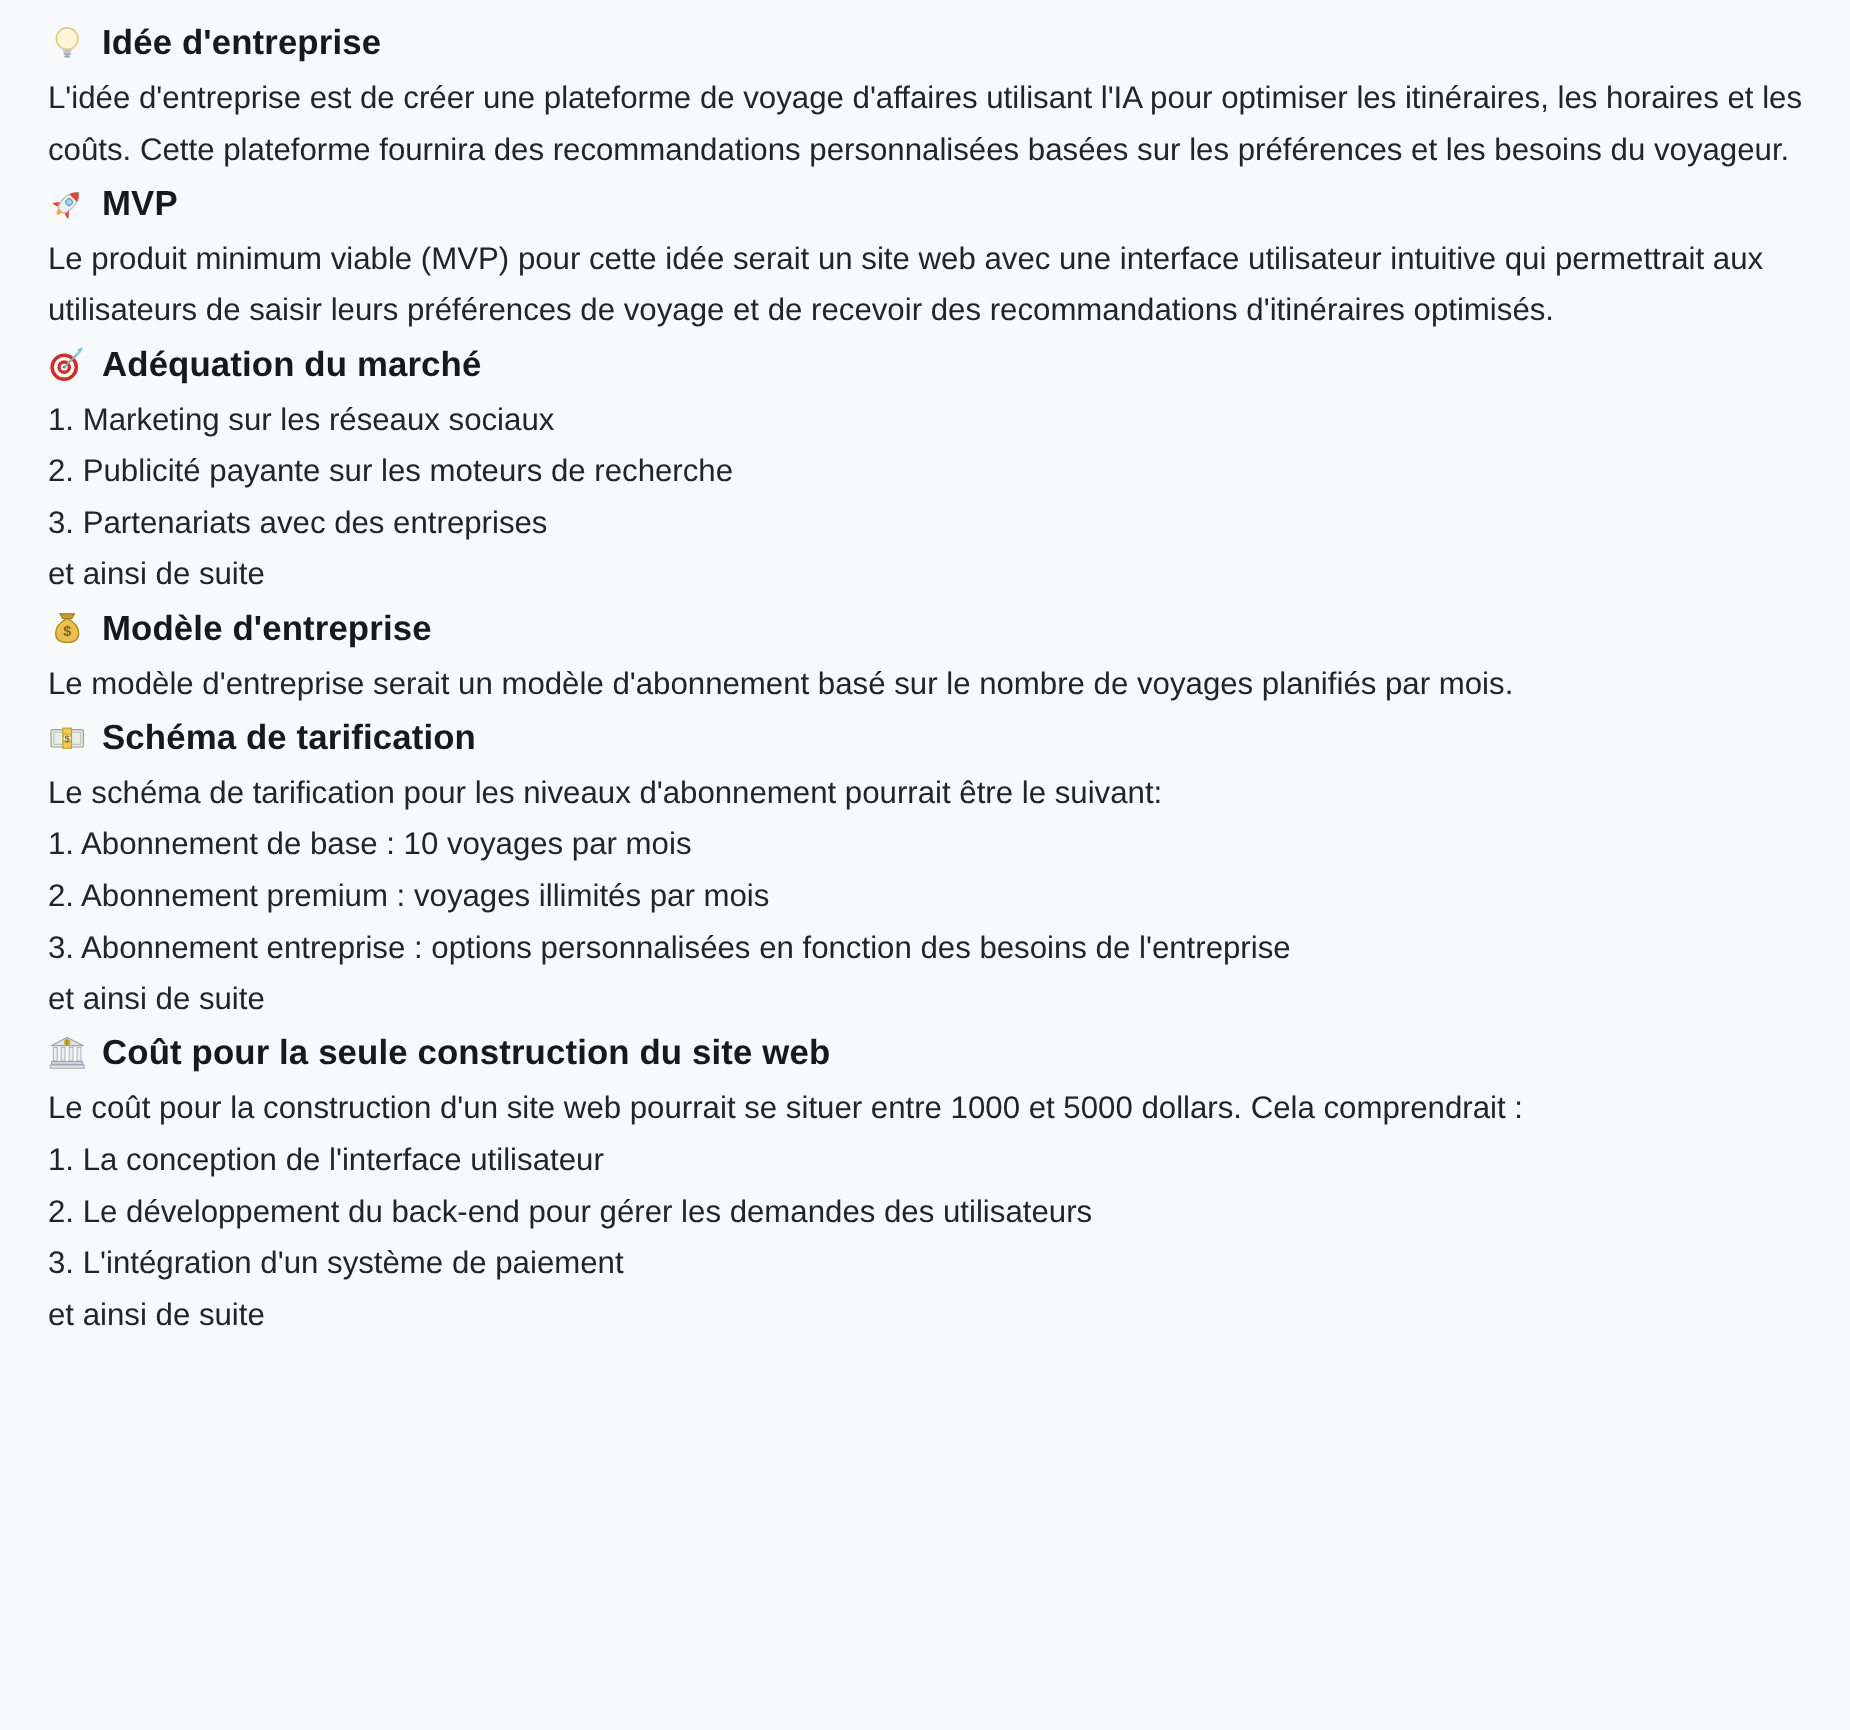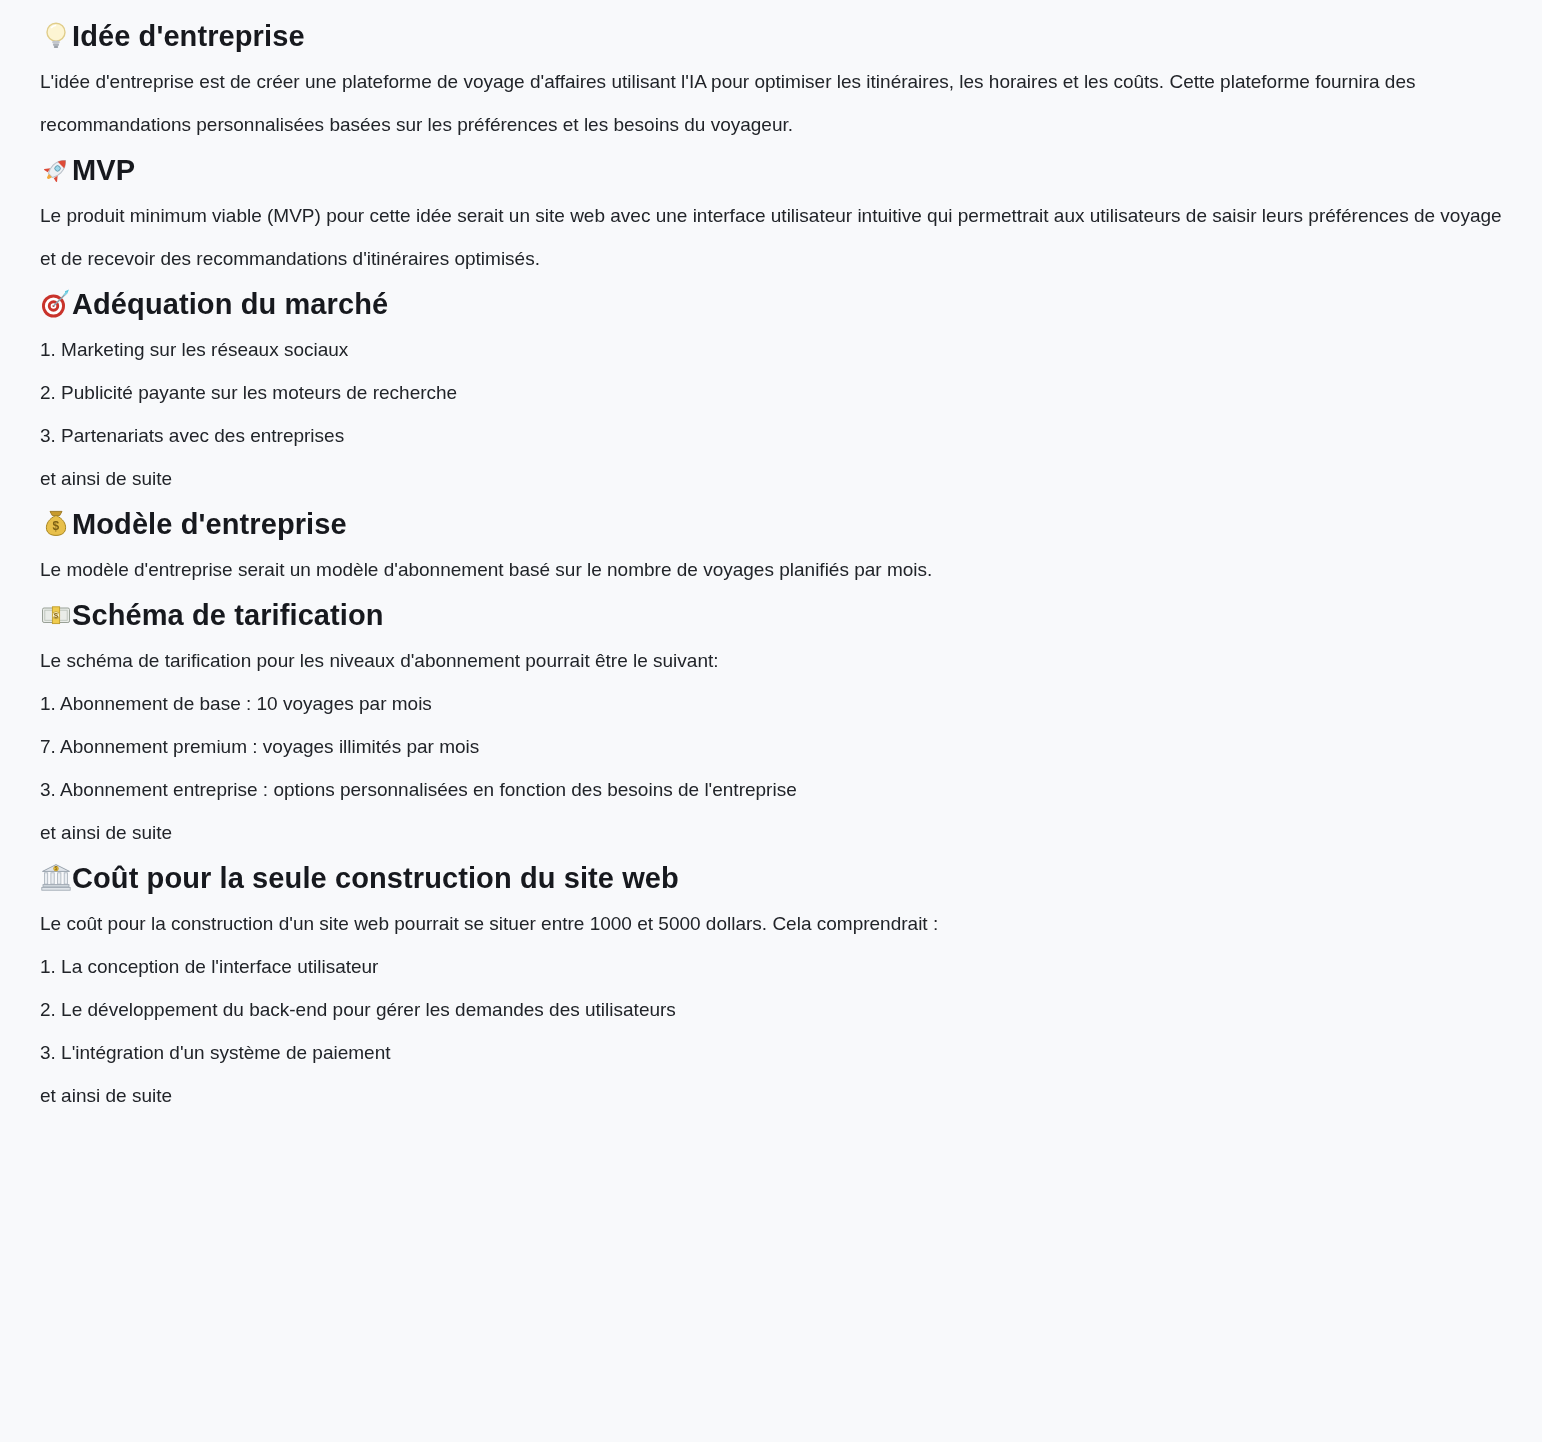--- a/index.html
+++ b/index.html
@@ -10,39 +10,40 @@
     font-family: "Liberation Sans", sans-serif;
     color: #212429;
     box-sizing: border-box;
   }
   .doc {
     padding: 12px 40px 20px 40px;
   }
   .section-heading {
     display: flex;
     align-items: center;
+    gap: 13px;
     margin: 2px 0 2px 0;
     font-size: 29px;
     line-height: 44px;
     font-weight: 700;
     color: #17191e;
     letter-spacing: 0.1px;
   }
   .section-heading .emoji {
     display: inline-flex;
     align-items: center;
     justify-content: center;
     width: 32px;
     height: 32px;
     flex: 0 0 auto;
   }
   .emoji svg { width: 32px; height: 32px; display: block; }
   .text-line {
     margin: 0;
-    font-size: 19px;
+    font-size: 26px;
     line-height: 43px;
     font-weight: 400;
     color: #212429;
     max-width: 1466px;
   }
 </style>
 </head>
 <body style="background: rgb(248, 249, 251); color: rgb(33, 36, 41);">
 
 <main class="doc">
@@ -112,21 +113,21 @@
           <rect x="4.8" y="11.2" width="22.4" height="10.1" fill="none" stroke="#bcc3ba" stroke-width="0.9"></rect>
           <rect x="12.4" y="7.8" width="7.2" height="16.8" fill="#f0cc4e" stroke="#c09d2a" stroke-width="0.9"></rect>
           <circle cx="16" cy="16.2" r="3.6" fill="#fdf4cf" stroke="#c09d2a" stroke-width="0.9"></circle>
           <text x="16" y="19" text-anchor="middle" font-size="8" font-weight="bold" fill="#8a6a16" font-family="inherit">$</text>
         </svg>
       </span>
       <span>Schéma de tarification</span>
     </h2>
     <p class="text-line">Le schéma de tarification pour les niveaux d'abonnement pourrait être le suivant:</p>
     <p class="text-line">1. Abonnement de base : 10 voyages par mois</p>
-    <p class="text-line">7. Abonnement premium : voyages illimités par mois</p>
+    <p class="text-line">2. Abonnement premium : voyages illimités par mois</p>
     <p class="text-line">3. Abonnement entreprise : options personnalisées en fonction des besoins de l'entreprise</p>
     <p class="text-line">et ainsi de suite</p>
     <h2 class="section-heading">
       <span class="emoji">
         <svg viewBox="0 0 32 32">
           <path d="M16 2.6 L29.5 9.4 H2.5 Z" fill="#e0e5ea" stroke="#9aa4ae" stroke-width="1"></path>
           <circle cx="16" cy="6.6" r="2.3" fill="#f0c43e" stroke="#bd951f" stroke-width="0.8"></circle>
           <text x="16" y="8.3" text-anchor="middle" font-size="4.6" font-weight="bold" fill="#8a6a16" font-family="inherit">$</text>
           <rect x="4.4" y="10.8" width="3.3" height="11.3" fill="#eaeef2" stroke="#a7b0b9" stroke-width="0.8"></rect>
           <rect x="10.9" y="10.8" width="3.3" height="11.3" fill="#eaeef2" stroke="#a7b0b9" stroke-width="0.8"></rect>

